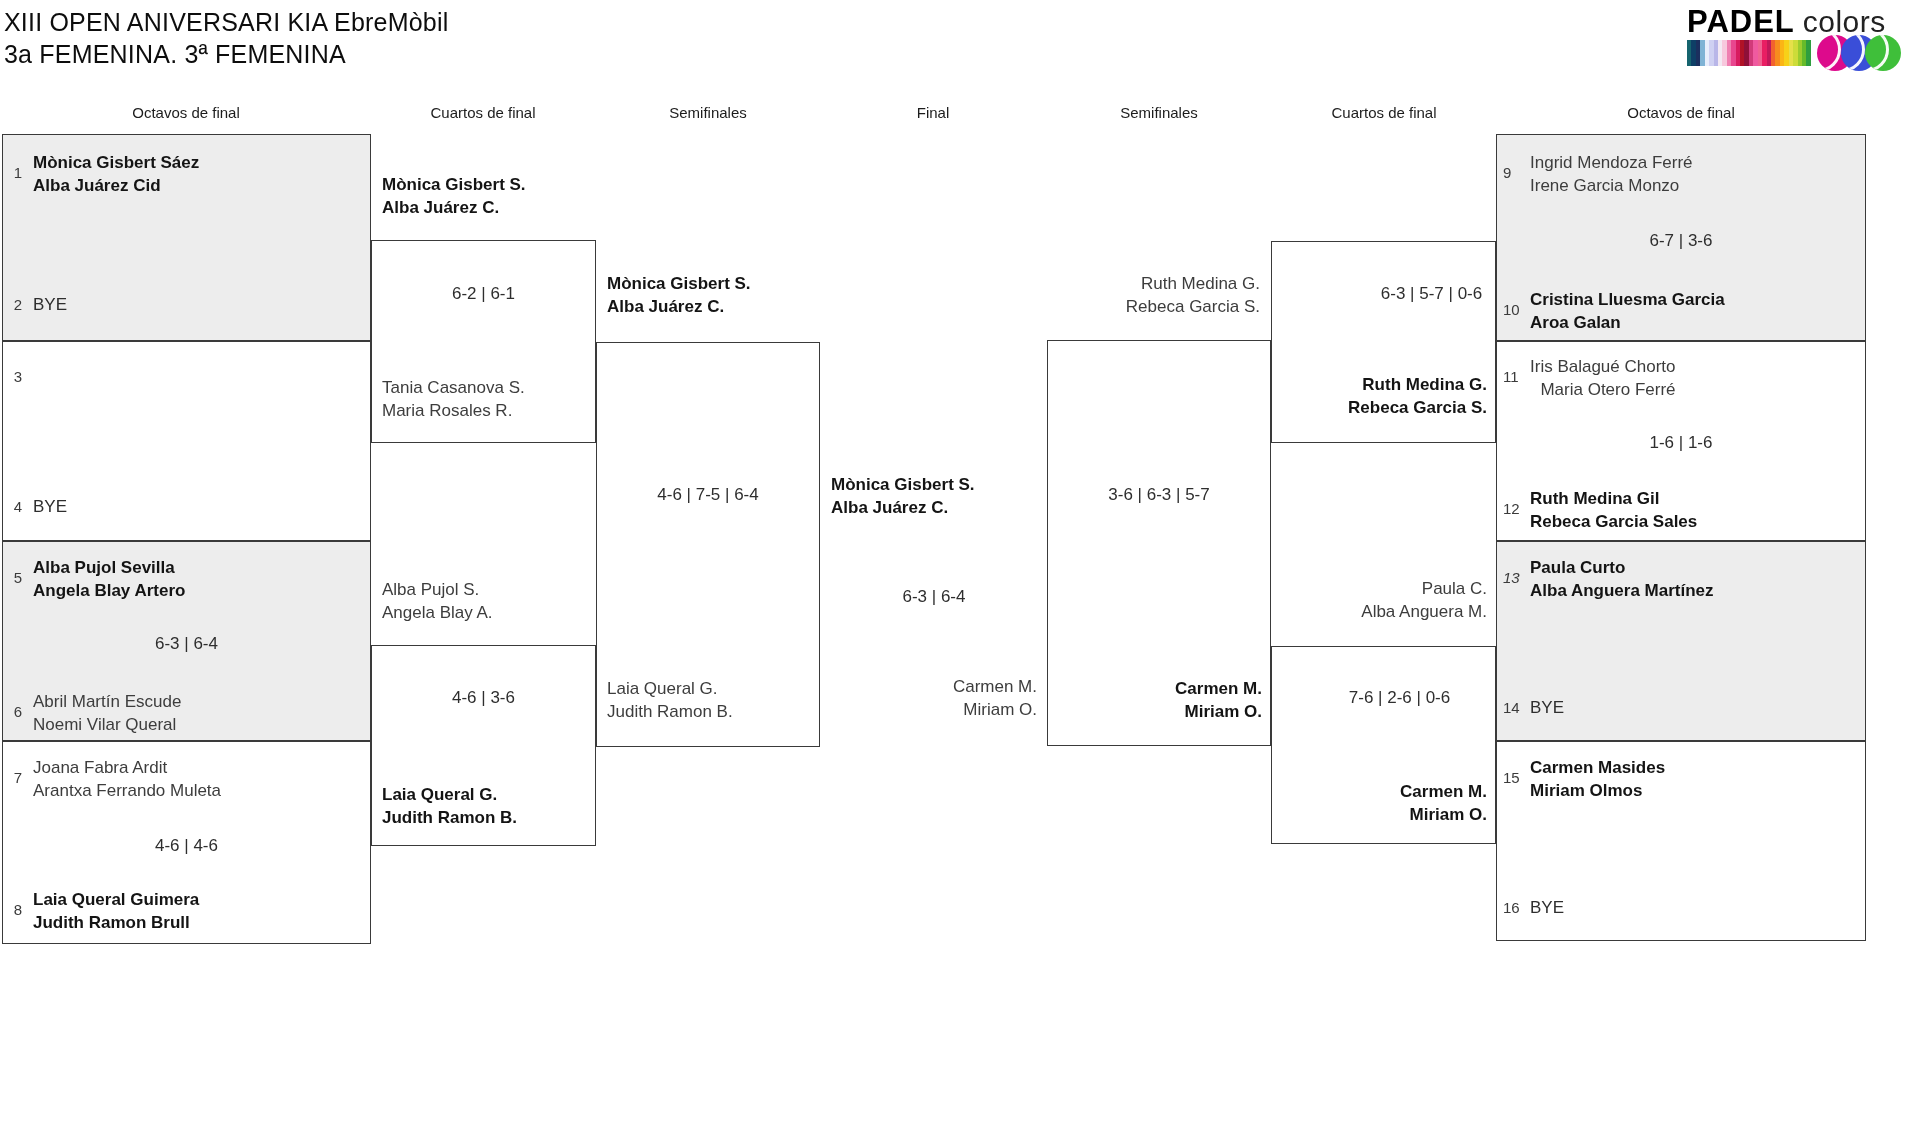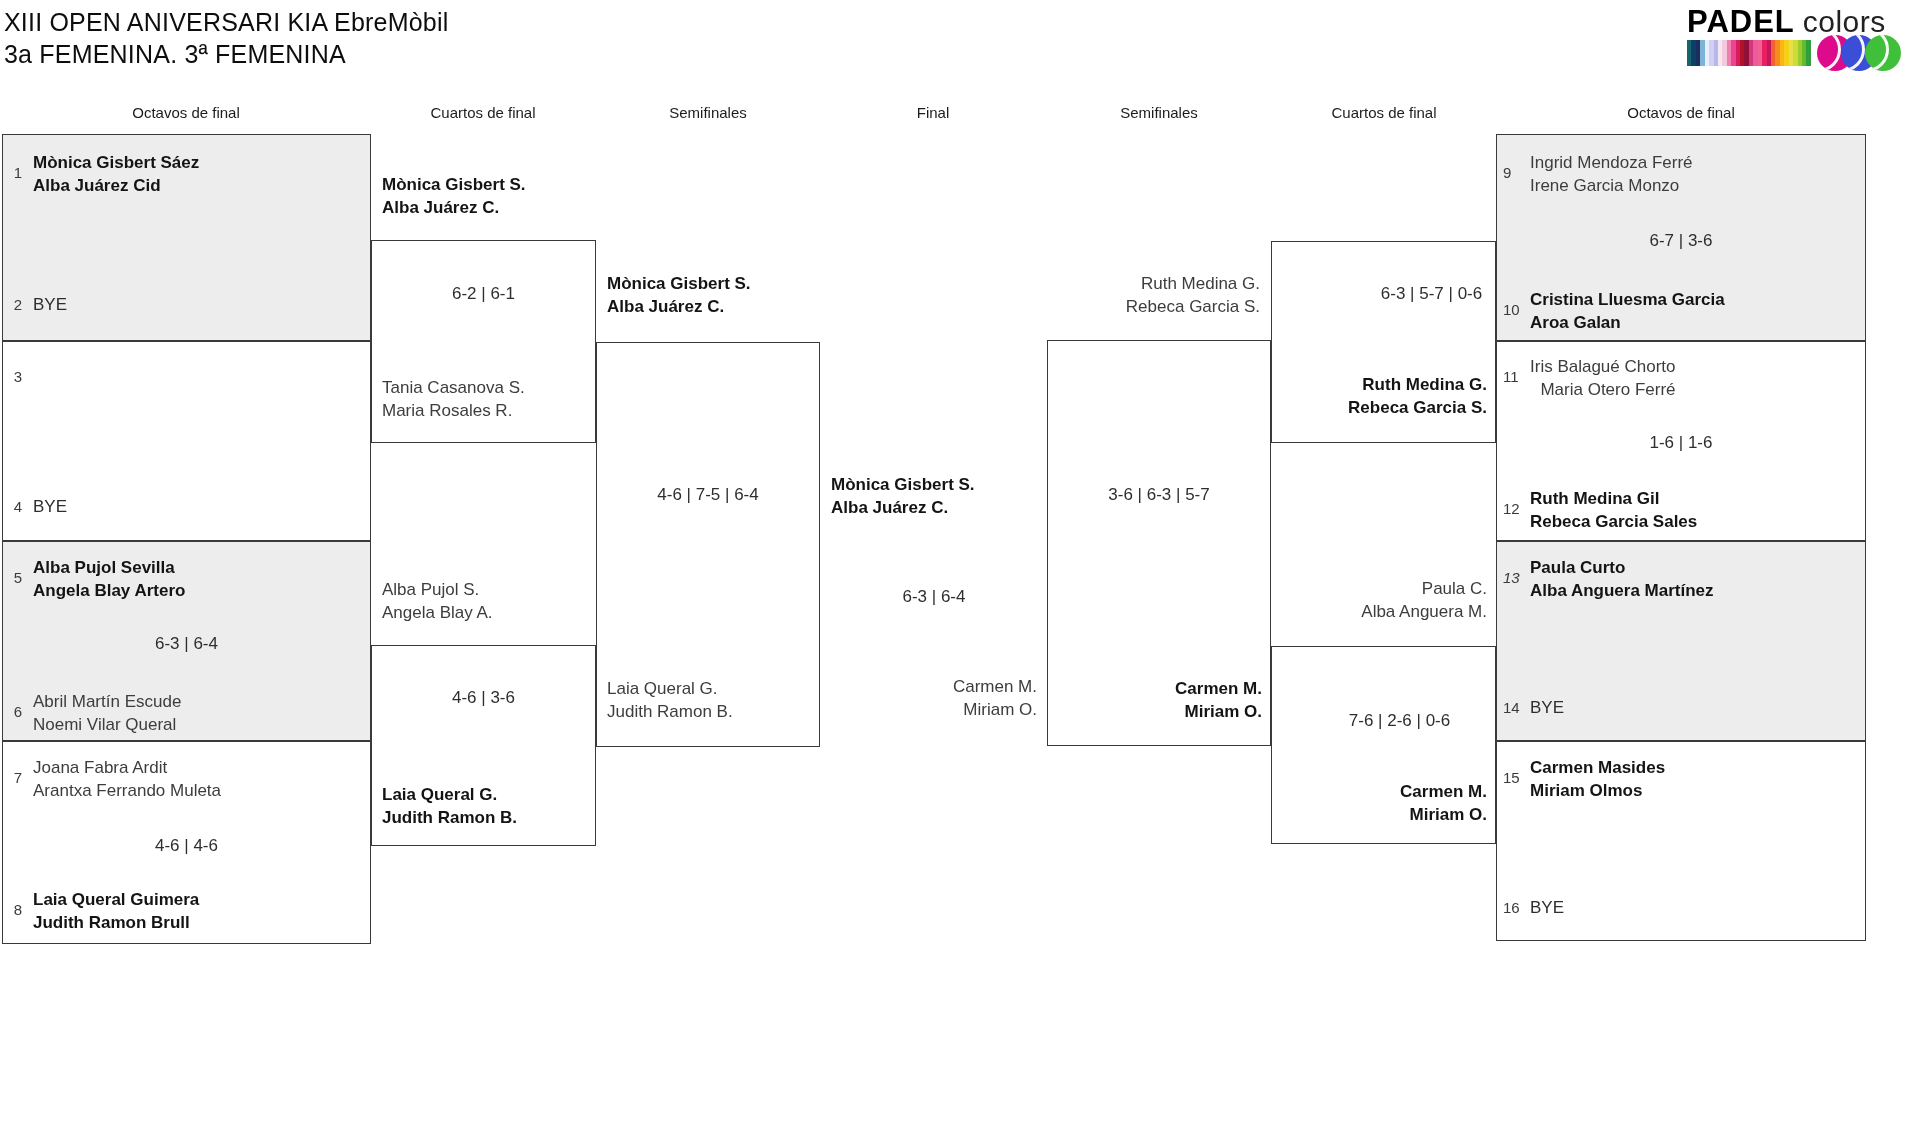--- a/index.html
+++ b/index.html
@@ -190,21 +190,21 @@
   <div class="abs score" style="left:1271px;top:284px;width:237px;margin-left:42px;">6-3 | 5-7 | 0-6</div>
   <div class="abs team right win" style="left:1282px;top:373px;">
     <div>Ruth Medina G.</div>
     <div>Rebeca Garcia S.</div>
   </div>
 
   <div class="abs team right" style="left:1282px;top:577px;">
     <div>Paula C.</div>
     <div>Alba Anguera M.</div>
   </div>
-  <div class="abs score" style="left:1271px;top:688px;width:257px;margin-top:23px;">7-6 | 2-6 | 0-6</div>
+  <div class="abs score" style="left:1271px;top:688px;width:257px;">7-6 | 2-6 | 0-6</div>
   <div class="abs team right win" style="left:1282px;top:780px;">
     <div>Carmen M.</div>
     <div>Miriam O.</div>
   </div>
 
   <div class="abs seed rseed" style="left:1503px;top:164px;">9</div>
   <div class="abs team" style="left:1530px;top:151px;">
     <div>Ingrid Mendoza Ferré</div>
     <div>Irene Garcia Monzo</div>
   </div>

